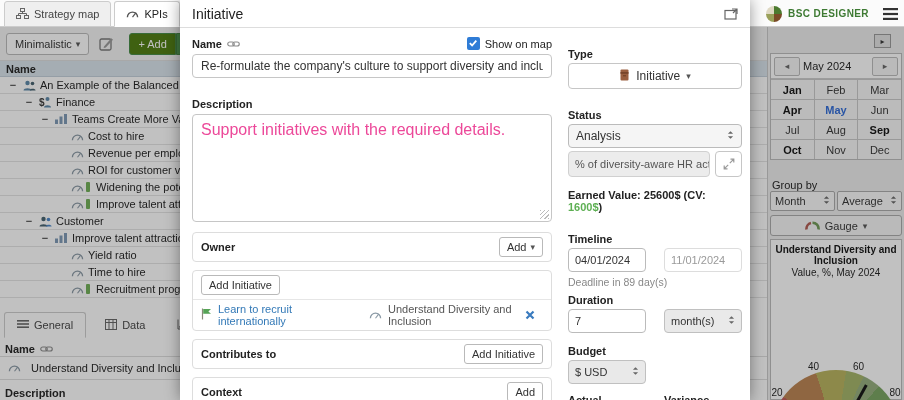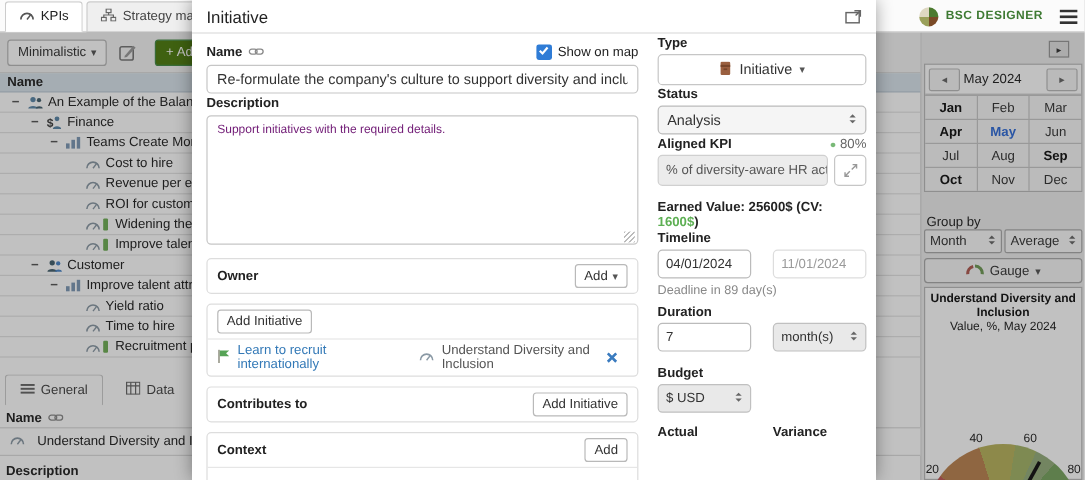--- a/index.html
+++ b/index.html
@@ -56,32 +56,32 @@
   .chart-panel { position:absolute; top:212px; left:2px; right:2px; bottom:0; background:#fff; border:1px solid #bbb; }
   .chart-title { margin-top:4px; text-align:center; font-weight:bold; font-size:10px; color:#111; padding:0 2px; }
   .chart-subtitle { text-align:center; font-size:10px; color:#222; margin-top:1px; }
   .gauge { position:absolute; left:50%; top:130px; width:130px; height:65px; margin-left:-65px; }
   .gauge-arc { position:absolute; inset:0; border-radius:65px 65px 0 0; }
   .gauge-needle { position:absolute; left:63px; bottom:-6px; width:3px; height:64px; background:#111; transform-origin:50% 100%; }
   .gauge-tick { position:absolute; font-size:10px; color:#222; transform:translate(-50%,-50%); }
 
   
   .overlay { position:absolute; left:0; right:0; top:27px; bottom:0; background:rgba(25,25,25,.27); z-index:10; }
-  .modal { position:absolute; left:160px; width:570px; top:0; bottom:0; background:#fff; z-index:20; box-shadow:0 0 14px rgba(0,0,0,.4); }
+  .modal { position:absolute; left:180px; width:570px; top:0; bottom:0; background:#fff; z-index:20; box-shadow:0 0 14px rgba(0,0,0,.4); }
   .modal-head { height:28px; border-bottom:1px solid #ddd; display:flex; align-items:center; padding:0 12px; }
   .modal-title { font-size:14px; color:#222; flex:1; }
   .mod-left { position:absolute; left:12px; top:28px; width:360px; }
   .mod-right { position:absolute; left:388px; top:28px; width:174px; }
   .flabel { font-weight:bold; font-size:11px; color:#222; }
   .name-row { margin-top:9px; display:flex; align-items:center; }
   .name-row .spacer { flex:1; }
   .chk { width:13px; height:13px; background:#2f7cd6; border-radius:2px; display:inline-flex; align-items:center; justify-content:center; margin-right:5px; cursor:pointer; }
-  .text-input { width:100%; height:24px; border:1px solid #c6c6c6; border-radius:4px; padding:0 8px; font-size:12px; color:#333; font-family:"Liberation Sans",sans-serif; } .mt4{margin-top:4px;} .mt10{margin-top:2px;} .mt12{margin-top:12px;}
+  .text-input { width:100%; height:24px; border:1px solid #c6c6c6; border-radius:4px; padding:0 8px; font-size:12px; color:#333; font-family:"Liberation Sans",sans-serif; } .mt4{margin-top:4px;} .mt10{margin-top:20px;} .mt12{margin-top:12px;}
   .desc-box { position:relative; margin-top:4px; }
-  .desc-area { width:100%; height:108px; border:1px solid #c6c6c6; border-radius:4px; padding:6px 8px; font-size:10px; color:#701a75; resize:none; font-family:"Liberation Sans",sans-serif; }
+  .desc-area { width:100%; height:108px; border:1px solid #c6c6c6; border-radius:4px; padding:6px 8px; font-size:16px; color:#ec4899; resize:none; font-family:"Liberation Sans",sans-serif; }
   .resize-handle { position:absolute; right:3px; bottom:5px; width:9px; height:9px; background:repeating-linear-gradient(135deg,#bbb 0 1px,transparent 1px 3px); cursor:nwse-resize; }
   .panel { border:1px solid #ddd; border-radius:4px; margin-top:8px; }
   .panel-head { display:flex; align-items:center; padding:4px 8px; min-height:24px; }
   .panel-head .flabel { flex:1; }
   .small-btn { height:20px; padding:0 7px; background:#fff; border:1px solid #b9b9b9; border-radius:3px; font-size:11px; color:#333; display:inline-flex; align-items:center; gap:4px; cursor:pointer; }
   .panel-item { border-top:1px solid #e6e6e6; display:flex; align-items:center; padding:3px 8px; min-height:20px; }
   .link { color:#3379b7; cursor:pointer; }
   .gray-ref { color:#555; display:flex; align-items:center; gap:6px; margin-left:38px; }
   .item-right { margin-left:auto; display:flex; align-items:center; justify-content:center; width:34px; cursor:pointer; }
   .type-btn { margin-top:3px; width:100%; height:26px; border:1px solid #c6c6c6; border-radius:4px; background:#fff; display:flex; align-items:center; justify-content:center; gap:6px; font-size:12px; color:#333; cursor:pointer; }
@@ -106,35 +106,35 @@
   .caret { font-size:9px; color:#555; }
   .win-icon { margin-left:auto; cursor:pointer; display:inline-flex; }
 </style>
 </head>
 <body>
 
 <div class="app">
 
   <div class="topbar">
     <div class="tabs">
-      <div class="tab active">
-        <span><svg width="13" height="9" viewBox="0 0 14 9">
-              <path d="M1.5 8.5 A5.5 5.5 0 0 1 12.5 8.5" fill="none" stroke="#555" stroke-width="1.5"></path>
-              <line x1="7" y1="8.5" x2="10.8" y2="3.6" stroke="#555" stroke-width="1.3"></line>
-            </svg></span>
-        <span>KPIs</span>
-      </div>
       <div class="tab">
         <span><svg width="13" height="11" viewBox="0 0 13 11">
               <rect x="4.5" y="0.5" width="4" height="3" fill="none" stroke="#666"></rect>
               <rect x="0.5" y="7.5" width="4" height="3" fill="none" stroke="#666"></rect>
               <rect x="8.5" y="7.5" width="4" height="3" fill="none" stroke="#666"></rect>
               <path d="M6.5 3.5 V5.5 M2.5 7.5 V5.5 H10.5 V7.5" fill="none" stroke="#666"></path>
             </svg></span>
         <span>Strategy map</span>
+      </div>
+      <div class="tab active">
+        <span><svg width="13" height="9" viewBox="0 0 14 9">
+              <path d="M1.5 8.5 A5.5 5.5 0 0 1 12.5 8.5" fill="none" stroke="#555" stroke-width="1.5"></path>
+              <line x1="7" y1="8.5" x2="10.8" y2="3.6" stroke="#555" stroke-width="1.3"></line>
+            </svg></span>
+        <span>KPIs</span>
       </div>
       <div class="tab">
         <span><svg width="13" height="10" viewBox="0 0 13 10">
               <path d="M0.5 9 L4.5 3.5 L7.5 6.5 L12.5 0.5" fill="none" stroke="#666" stroke-width="1.4"></path>
             </svg></span>
       </div>
     </div>
     <div class="logo-area">
       <span class="logo-circle"></span>
       <span class="logo-text">BSC DESIGNER</span>
@@ -540,27 +540,20 @@
 
       <div class="flabel mt10">Status</div>
       <div class="sel-box">
         <span class="sel-label">Analysis</span>
         <span><svg width="7" height="10" viewBox="0 0 8 11">
               <path d="M1 4.2 L4 1.2 L7 4.2 Z" fill="#666"></path>
               <path d="M1 6.8 L4 9.8 L7 6.8 Z" fill="#666"></path>
             </svg></span>
       </div>
 
-      <div class="flabel mt10" style="display:flex">
-        <span>Aligned KPI</span>
-        <span class="kpi-progress" style="font-weight:normal">
-          <span class="dot">●</span>
-          <span>80%</span>
-        </span>
-      </div>
       <div class="akpi-row">
         <div class="akpi-input">% of diversity-aware HR activities</div>
         <div class="akpi-btn">
             <svg width="12" height="12" viewBox="0 0 12 12">
               <path d="M7.5 1.2 H10.8 V4.5 M10.8 1.2 L6.8 5.2 M4.5 10.8 H1.2 V7.5 M1.2 10.8 L5.2 6.8" fill="none" stroke="#999" stroke-width="1.2"></path>
             </svg>
           </div>
       </div>
 
       <div class="ev-line">

